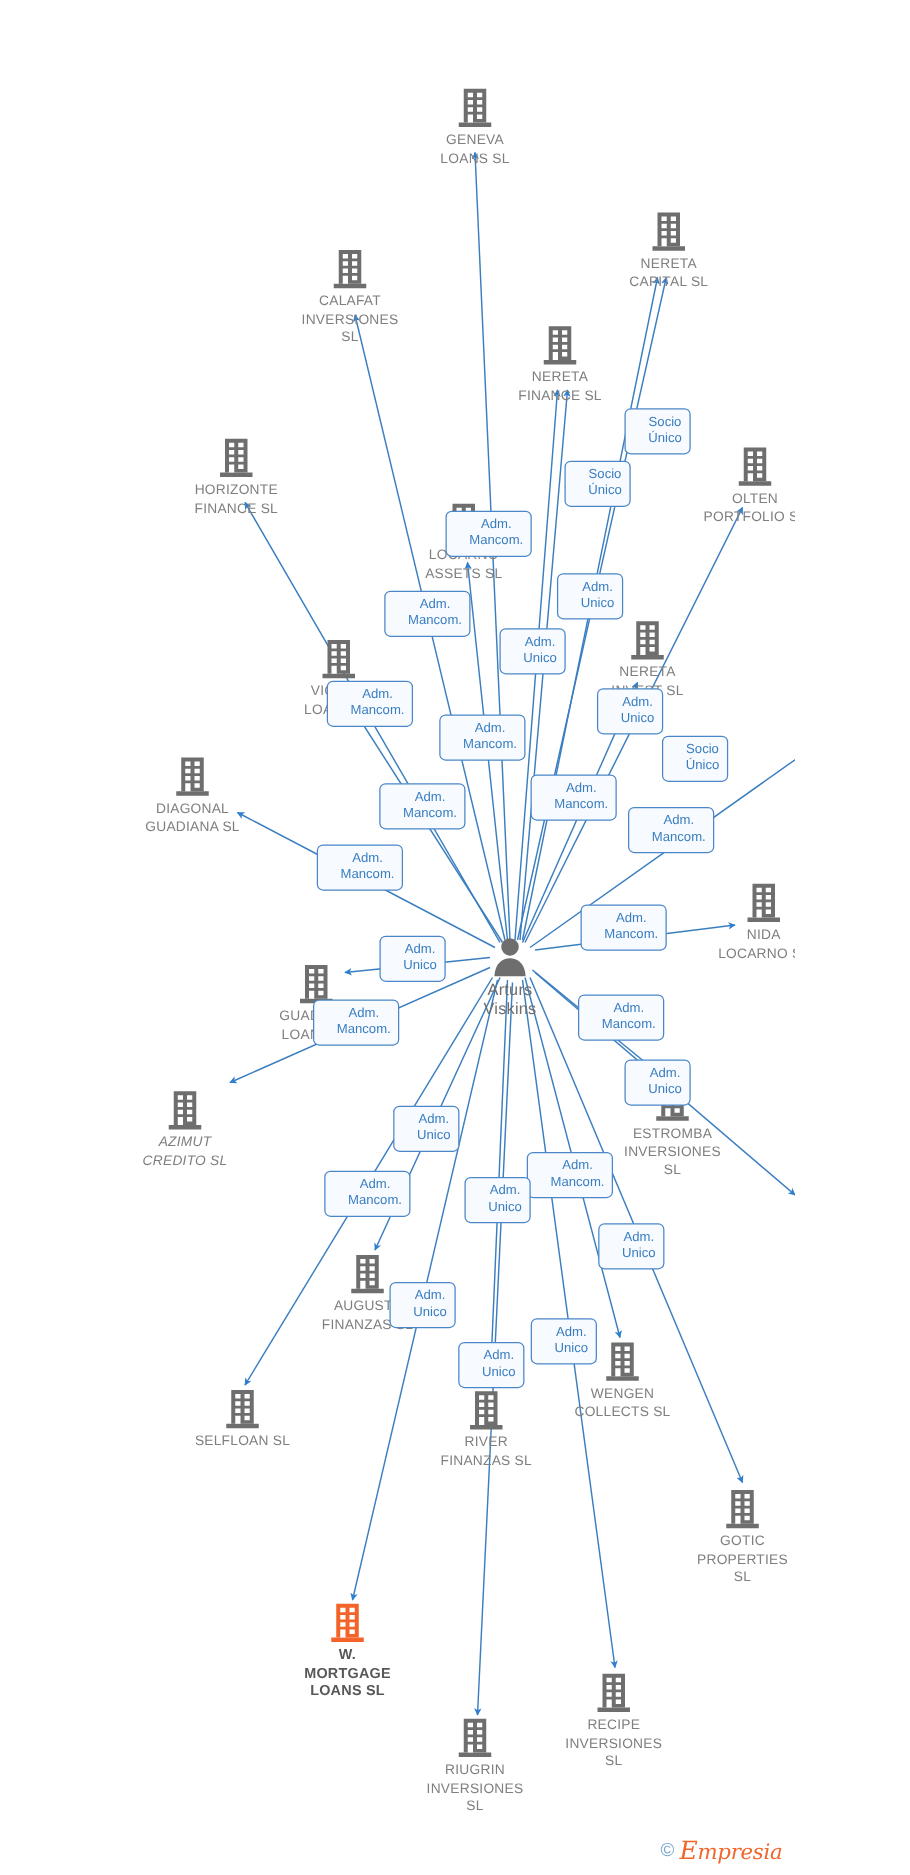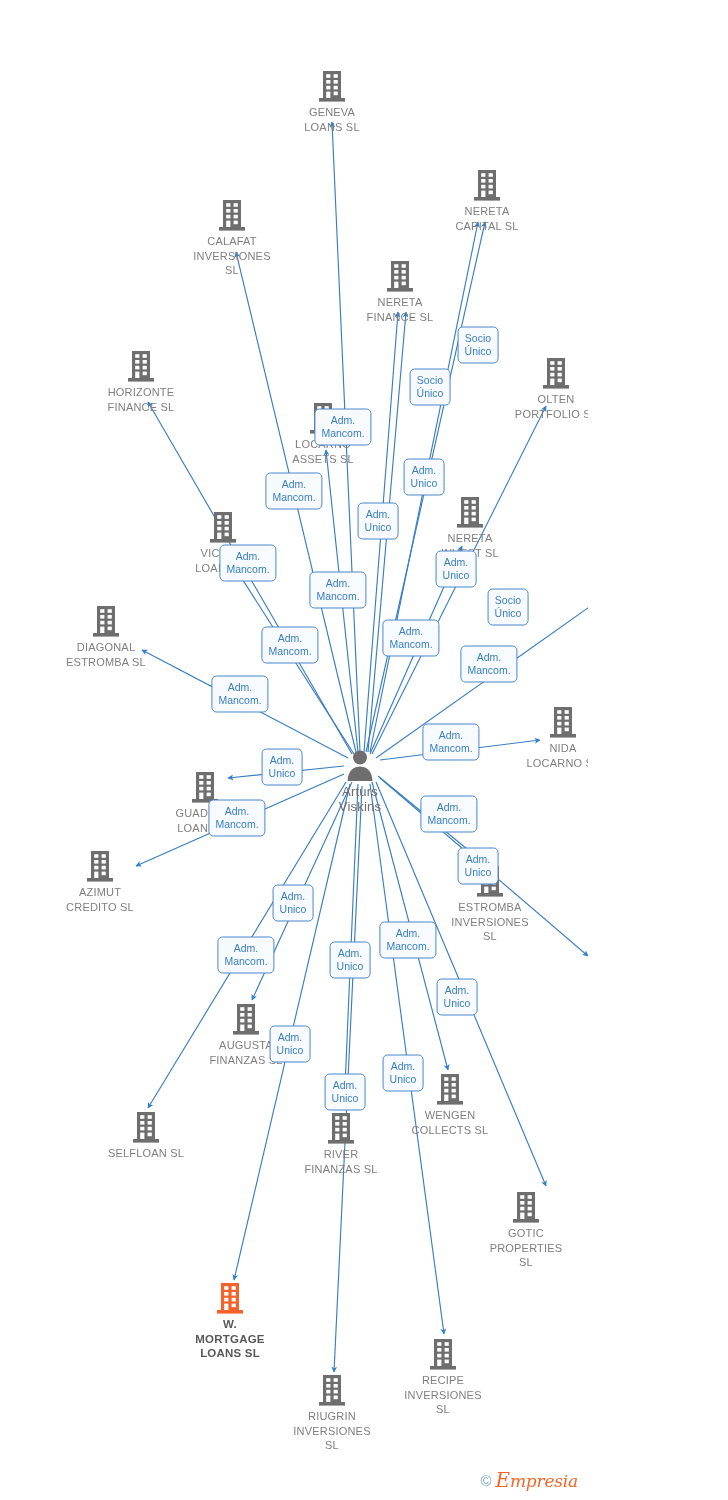--- a/index.html
+++ b/index.html
@@ -7,20 +7,21 @@
     margin: 0; padding: 0;
     background: #ffffff;
     font-family: "Liberation Sans", sans-serif;
   }
   #canvas {
     position: relative;
     width: 588px;
     height: 1500px;
     background: #ffffff;
     overflow: hidden;
+    margin-left: 48px;
   }
   #edges {
     position: absolute;
     left: 0; top: 0;
     width: 728px; height: 1500px;
     pointer-events: none;
   }
   .node {
     position: absolute;
     width: 130px;
@@ -56,21 +57,21 @@
   .elabel {
     position: absolute;
     z-index: 5;
     background: #f7fbff;
     border: 1px solid #4a86c8;
     border-radius: 5px;
     color: #3a7ec0;
     font-size: 10.5px;
     line-height: 13px;
     text-align: center;
-    padding: 4px 6px 5px 6px;
+    padding: 4px 6px 5px 18px;
     white-space: pre-line;
     transform: translate(-50%, -50%);
     box-shadow: 0 0 0 0 rgba(0,0,0,0);
   }
   .watermark {
     position: absolute;
     right: 10px;
     bottom: 8px;
     z-index: 9;
     display: flex;
@@ -300,21 +301,21 @@
           <rect x="10.2" y="5.2" width="4.2" height="3.6" fill="#fff"></rect>
           <rect x="17.6" y="5.2" width="4.2" height="3.6" fill="#fff"></rect>
           <rect x="10.2" y="11" width="4.2" height="3.6" fill="#fff"></rect>
           <rect x="17.6" y="11" width="4.2" height="3.6" fill="#fff"></rect>
           <rect x="10.2" y="16.8" width="4.2" height="3.6" fill="#fff"></rect>
           <rect x="17.6" y="16.8" width="4.2" height="3.6" fill="#fff"></rect>
           <rect x="10.2" y="22.6" width="4.2" height="6.4" fill="#fff"></rect>
           <rect x="17.6" y="22.6" width="4.2" height="3.6" fill="#fff"></rect>
         </svg>
         <span class="label">DIAGONAL
-ESTROMBA  SL</span>
+GUADIANA  SL</span>
       </div>
       <div class="node" style="left: 563px; top: 705px;">
         <svg class="glyph" viewBox="0 0 32 34">
           <rect x="7" y="2" width="18" height="27" fill="#6e6e6e"></rect>
           <rect x="3" y="29" width="26" height="3.6" fill="#6e6e6e"></rect>
           <rect x="10.2" y="5.2" width="4.2" height="3.6" fill="#fff"></rect>
           <rect x="17.6" y="5.2" width="4.2" height="3.6" fill="#fff"></rect>
           <rect x="10.2" y="11" width="4.2" height="3.6" fill="#fff"></rect>
           <rect x="17.6" y="11" width="4.2" height="3.6" fill="#fff"></rect>
           <rect x="10.2" y="16.8" width="4.2" height="3.6" fill="#fff"></rect>
@@ -351,21 +352,21 @@
           <rect x="17.6" y="11" width="4.2" height="3.6" fill="#fff"></rect>
           <rect x="10.2" y="16.8" width="4.2" height="3.6" fill="#fff"></rect>
           <rect x="17.6" y="16.8" width="4.2" height="3.6" fill="#fff"></rect>
           <rect x="10.2" y="22.6" width="4.2" height="6.4" fill="#fff"></rect>
           <rect x="17.6" y="22.6" width="4.2" height="3.6" fill="#fff"></rect>
         </svg>
         <span class="label">ESTROMBA
 INVERSIONES
 SL</span>
       </div>
-      <div class="node" style="left: 100px; top: 849px;">
+      <div class="node" style="left: 100px; top: 871px; font-style: italic;">
         <svg class="glyph" viewBox="0 0 32 34">
           <rect x="7" y="2" width="18" height="27" fill="#6e6e6e"></rect>
           <rect x="3" y="29" width="26" height="3.6" fill="#6e6e6e"></rect>
           <rect x="10.2" y="5.2" width="4.2" height="3.6" fill="#fff"></rect>
           <rect x="17.6" y="5.2" width="4.2" height="3.6" fill="#fff"></rect>
           <rect x="10.2" y="11" width="4.2" height="3.6" fill="#fff"></rect>
           <rect x="17.6" y="11" width="4.2" height="3.6" fill="#fff"></rect>
           <rect x="10.2" y="16.8" width="4.2" height="3.6" fill="#fff"></rect>
           <rect x="17.6" y="16.8" width="4.2" height="3.6" fill="#fff"></rect>
           <rect x="10.2" y="22.6" width="4.2" height="6.4" fill="#fff"></rect>
@@ -444,21 +445,21 @@
           <rect x="10.2" y="11" width="4.2" height="3.6" fill="#fff"></rect>
           <rect x="17.6" y="11" width="4.2" height="3.6" fill="#fff"></rect>
           <rect x="10.2" y="16.8" width="4.2" height="3.6" fill="#fff"></rect>
           <rect x="17.6" y="16.8" width="4.2" height="3.6" fill="#fff"></rect>
           <rect x="10.2" y="22.6" width="4.2" height="6.4" fill="#fff"></rect>
           <rect x="17.6" y="22.6" width="4.2" height="3.6" fill="#fff"></rect>
         </svg>
         <span class="label">RIVER
 FINANZAS  SL</span>
       </div>
-      <div class="node" style="left: 526px; top: 1190px;">
+      <div class="node" style="left: 546px; top: 1190px;">
         <svg class="glyph" viewBox="0 0 32 34">
           <rect x="7" y="2" width="18" height="27" fill="#6e6e6e"></rect>
           <rect x="3" y="29" width="26" height="3.6" fill="#6e6e6e"></rect>
           <rect x="10.2" y="5.2" width="4.2" height="3.6" fill="#fff"></rect>
           <rect x="17.6" y="5.2" width="4.2" height="3.6" fill="#fff"></rect>
           <rect x="10.2" y="11" width="4.2" height="3.6" fill="#fff"></rect>
           <rect x="17.6" y="11" width="4.2" height="3.6" fill="#fff"></rect>
           <rect x="10.2" y="16.8" width="4.2" height="3.6" fill="#fff"></rect>
           <rect x="17.6" y="16.8" width="4.2" height="3.6" fill="#fff"></rect>
           <rect x="10.2" y="22.6" width="4.2" height="6.4" fill="#fff"></rect>

